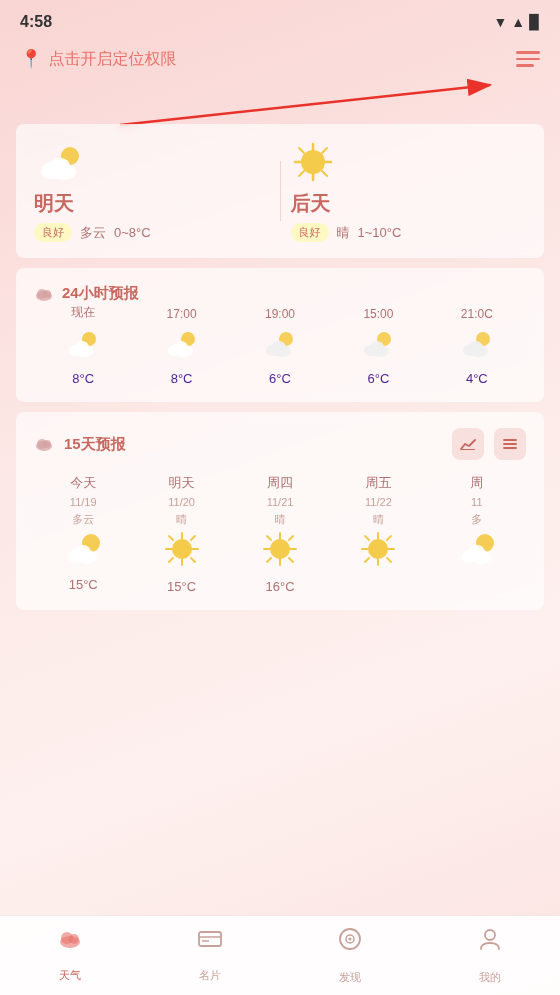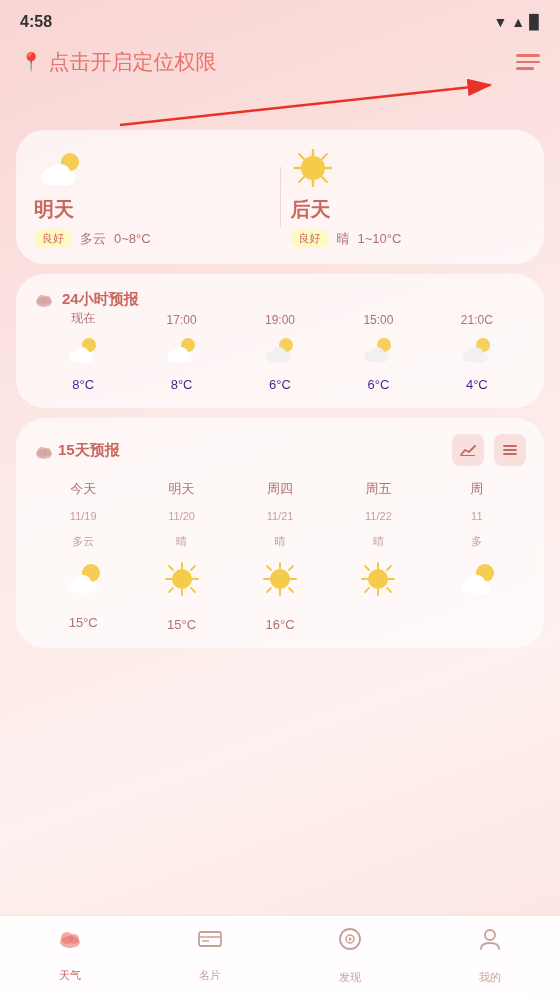--- a/index.html
+++ b/index.html
@@ -46,21 +46,21 @@
       display: flex;
       align-items: center;
       gap: 6px;
     }
     .location-icon {
       color: #e8736a;
       font-size: 18px;
     }
     .location-text {
       color: #e8736a;
-      font-size: 21px;
+      font-size: 16px;
       font-weight: 500;
     }
     .menu-icon {
       display: flex;
       flex-direction: column;
       gap: 4px;
       cursor: pointer;
     }
     .menu-icon span {
       display: block;
@@ -69,21 +69,21 @@
       background: #e8736a;
       border-radius: 2px;
     }
     .menu-icon span:last-child {
       width: 18px;
     }
 
     
     .card {
       background: rgba(255, 255, 255, 0.65);
-      border-radius: 28px;
+      border-radius: 8px;
       margin: 10px 16px;
       padding: 16px 18px;
       backdrop-filter: blur(4px);
     }
 
     
     .forecast-two-day {
       display: flex;
       align-items: center;
       justify-content: space-around;
@@ -162,22 +162,22 @@
 
     
     .forecast-15-header {
       display: flex;
       align-items: center;
       justify-content: space-between;
       margin-bottom: 14px;
     }
     .forecast-15-title {
       display: flex;
-      align-items: flex-end;
-      gap: 4px;
+      align-items: center;
+      gap: 10px;
       font-size: 15px;
       font-weight: 600;
       color: #c8675e;
     }
     .forecast-15-actions {
       display: flex;
       gap: 10px;
     }
     .action-icon {
       width: 32px;
@@ -193,21 +193,21 @@
     }
     .days-row {
       display: flex;
       justify-content: space-between;
       overflow: hidden;
     }
     .day-col {
       display: flex;
       flex-direction: column;
       align-items: center;
-      gap: 12px;
+      gap: 4px;
       flex: 1;
     }
     .day-name {
       font-size: 13px;
       color: #b07070;
       font-weight: 500;
     }
     .day-date {
       font-size: 11px;
       color: #c8a09a;

